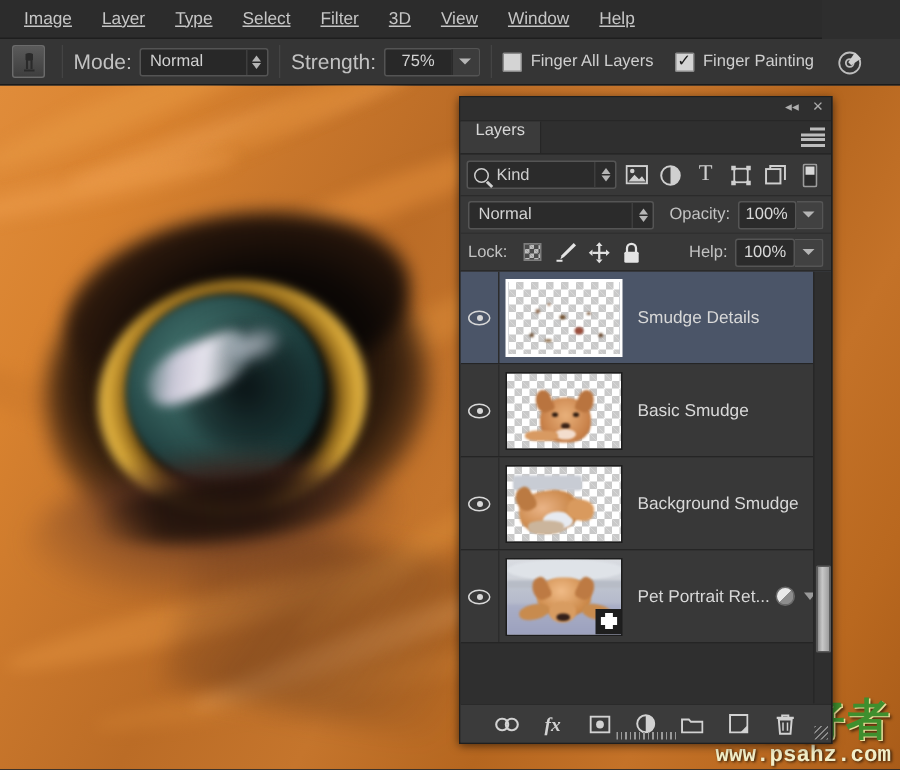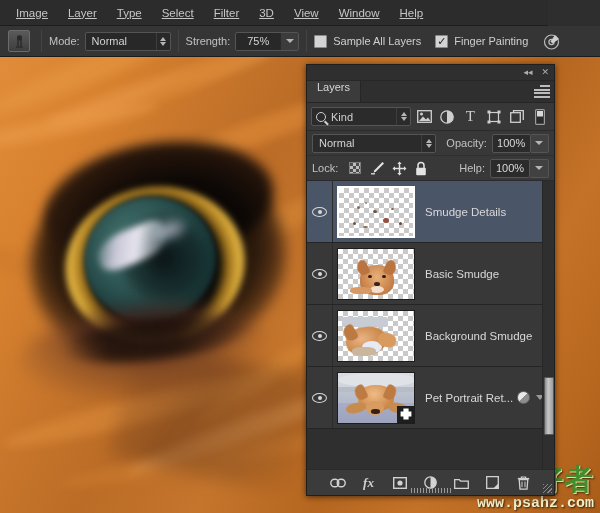--- a/index.html
+++ b/index.html
@@ -51,21 +51,21 @@
     display: flex; align-items: center; justify-content: center;
     margin-right: 4px;
   }
   .opt-sep {
     width: 1px; height: 22px;
     background: #242424;
     border-right: 1px solid #444;
     margin: 0 7px;
   }
   .opt-label {
-    color: #c2c2c2; font-size: 11px;
+    color: #c2c2c2; font-size: 14px;
     margin-right: 5px; white-space: nowrap; text-align: right;
   }
   .opt-combo {
     height: 19px;
     background: #282828;
     border: 1px solid #545454;
     border-radius: 2px;
     display: flex; align-items: center;
     color: #d2d2d2; font-size: 11px;
     padding-left: 6px;
@@ -557,21 +557,21 @@
       <span class="txt" style="text-align:center">75%</span>
       <span class="dropbtn">
           <i></i>
         </span>
     </div>
 
     <div class="opt-sep"></div>
 
     <div class="opt-check">
       <span class="chk off">✓</span>
-      <span>Sample All Layers</span>
+      <span>Finger All Layers</span>
     </div>
 
     <div class="opt-check">
       <span class="chk">✓</span>
       <span>Finger Painting</span>
     </div>
 
     <div style="display:flex;align-items:center;">
       <svg width="19" height="19" viewBox="0 0 19 19">
         <circle cx="9.5" cy="10" r="7" fill="none" stroke="#bdbdbd" stroke-width="1.2"></circle>

